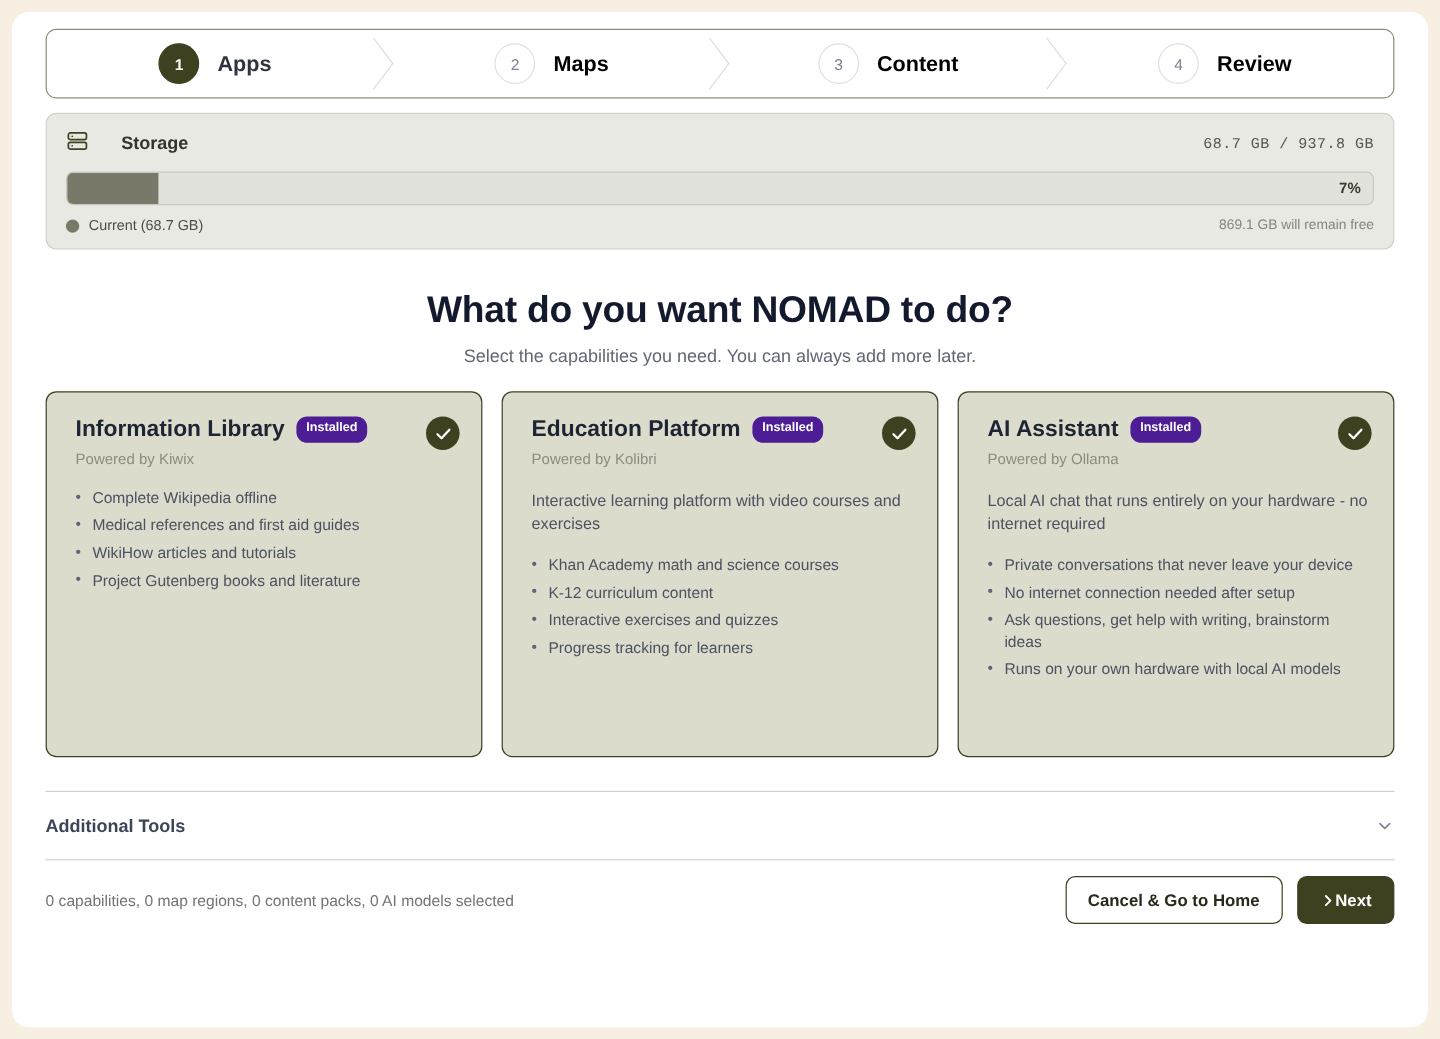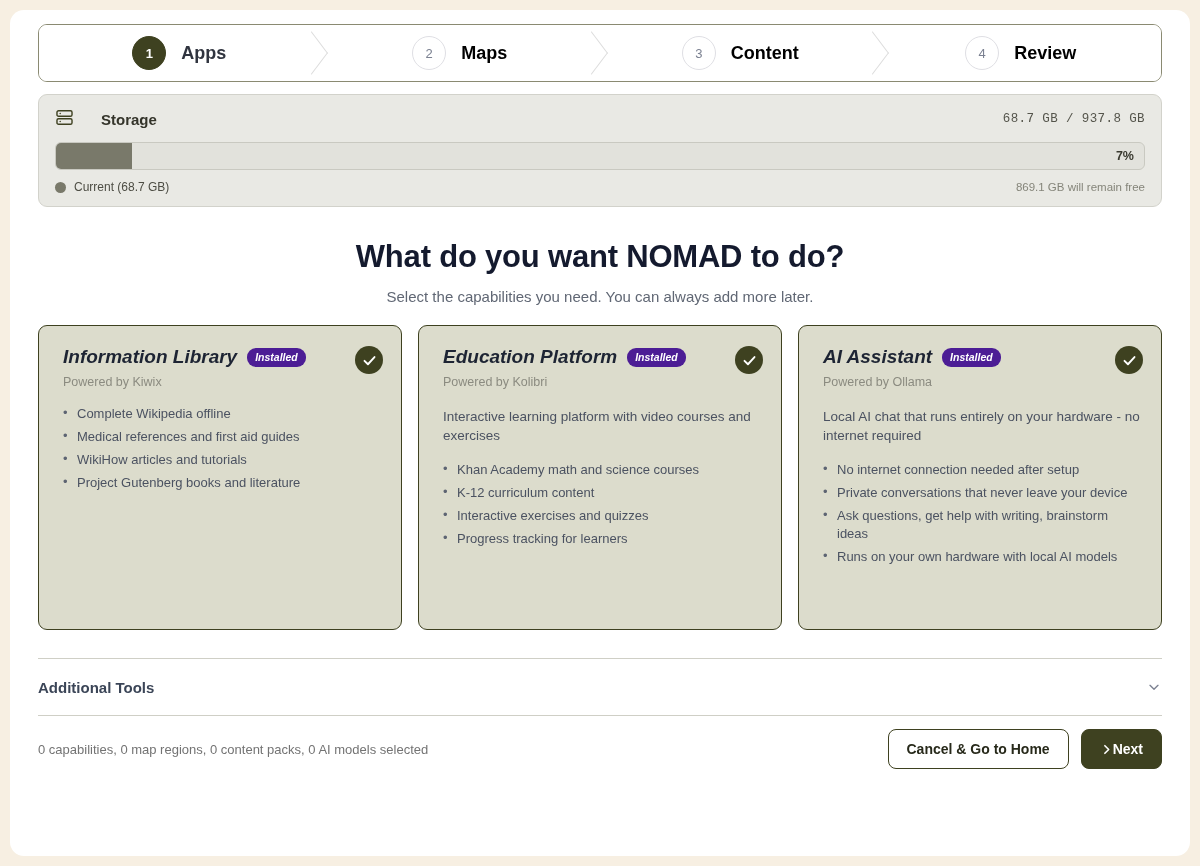--- a/index.html
+++ b/index.html
@@ -170,24 +170,22 @@
     flex: 1 1 0;
     background: #dcdccc;
     border: 1.5px solid #3e4120;
     border-radius: 9px;
     padding: 20px 20px 18px 24px;
     position: relative;
     min-height: 305px;
   }
   .card-title-row {
     display: flex;
-    align-items: center;
     gap: 10px;
     padding-right: 46px;
-    font-style: italic;
   }
   .card-title {
     font-size: 19px;
     font-weight: bold;
     color: #1d2433;
     white-space: nowrap;
   }
   .badge {
     background: #4c1d95;
     color: #fff;
@@ -393,22 +391,22 @@
               <polyline points="4,12.5 9.5,18 20,6.5"></polyline>
             </svg>
         </div>
         <div class="card-title-row">
           <span class="card-title">AI Assistant</span>
           <span class="badge">Installed</span>
         </div>
         <div class="powered">Powered by Ollama</div>
         <div class="card-desc">Local AI chat that runs entirely on your hardware - no internet required</div>
         <ul class="card-list">
+          <li>Private conversations that never leave your device</li>
           <li>No internet connection needed after setup</li>
-          <li>Private conversations that never leave your device</li>
           <li>Ask questions, get help with writing, brainstorm ideas</li>
           <li>Runs on your own hardware with local AI models</li>
         </ul>
       </div>
 
     </div>
 
     <div class="hr"></div>
     <div class="addl">
       <div class="addl-title">Additional Tools</div>

